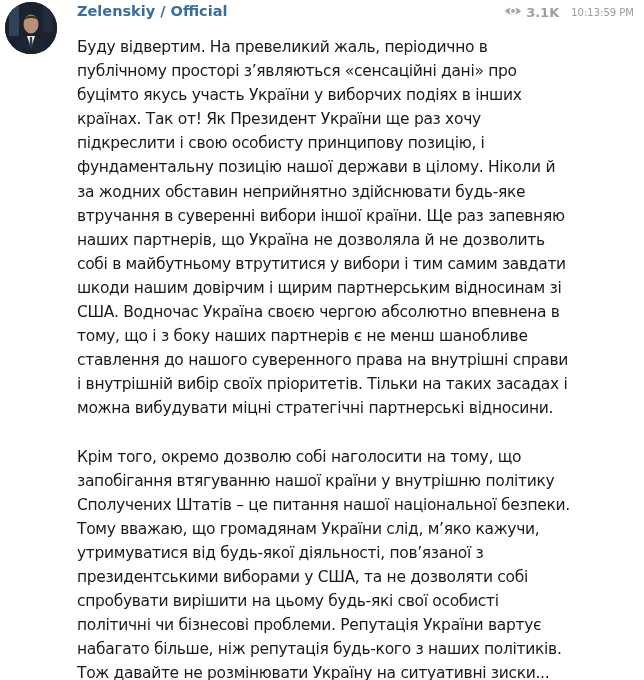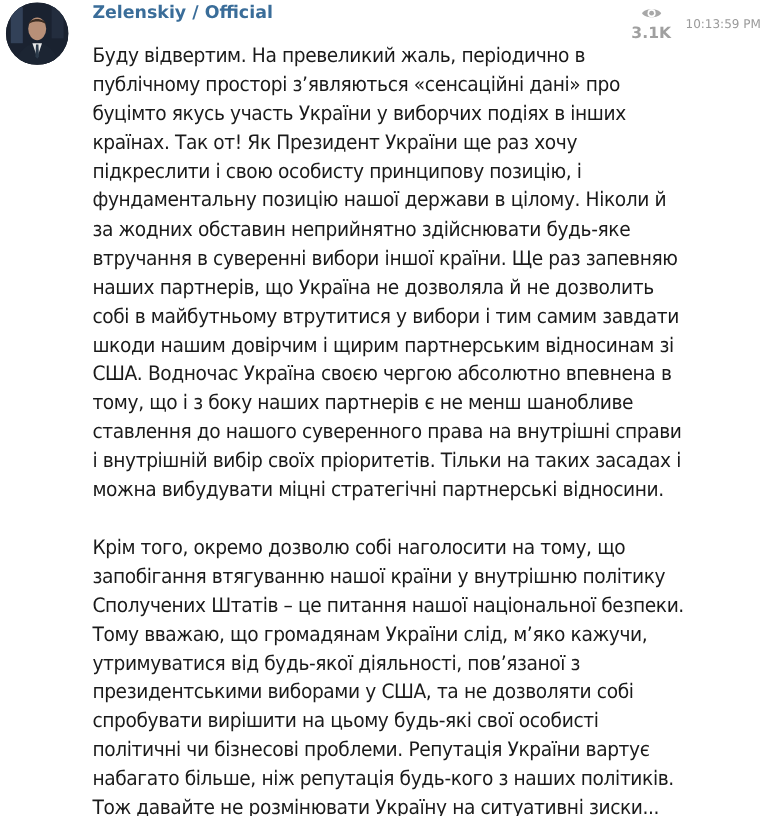--- a/index.html
+++ b/index.html
@@ -49,26 +49,25 @@
       right: 10px;
       top: 5px;
       display: flex;
       align-items: center;
       gap: 0px;
       font-size: 13px;
       color: #a0a0a0;
     }
     .views {
       display: flex;
-      align-items: center;
+      align-items: flex-start;
       gap: 4px;
       font-weight: bold;
       color: #a0a0a0;
       font-size: 13px;
-      flex-direction: column;
     }
     .eye-icon { display: inline-block; width: 18px; height: 12px; }
     .time {
       margin-left: 12px;
       color: #9a9a9a;
       font-size: 10px;
       font-family: "DejaVu Sans", sans-serif;
     }
     .text {
       position: absolute;

